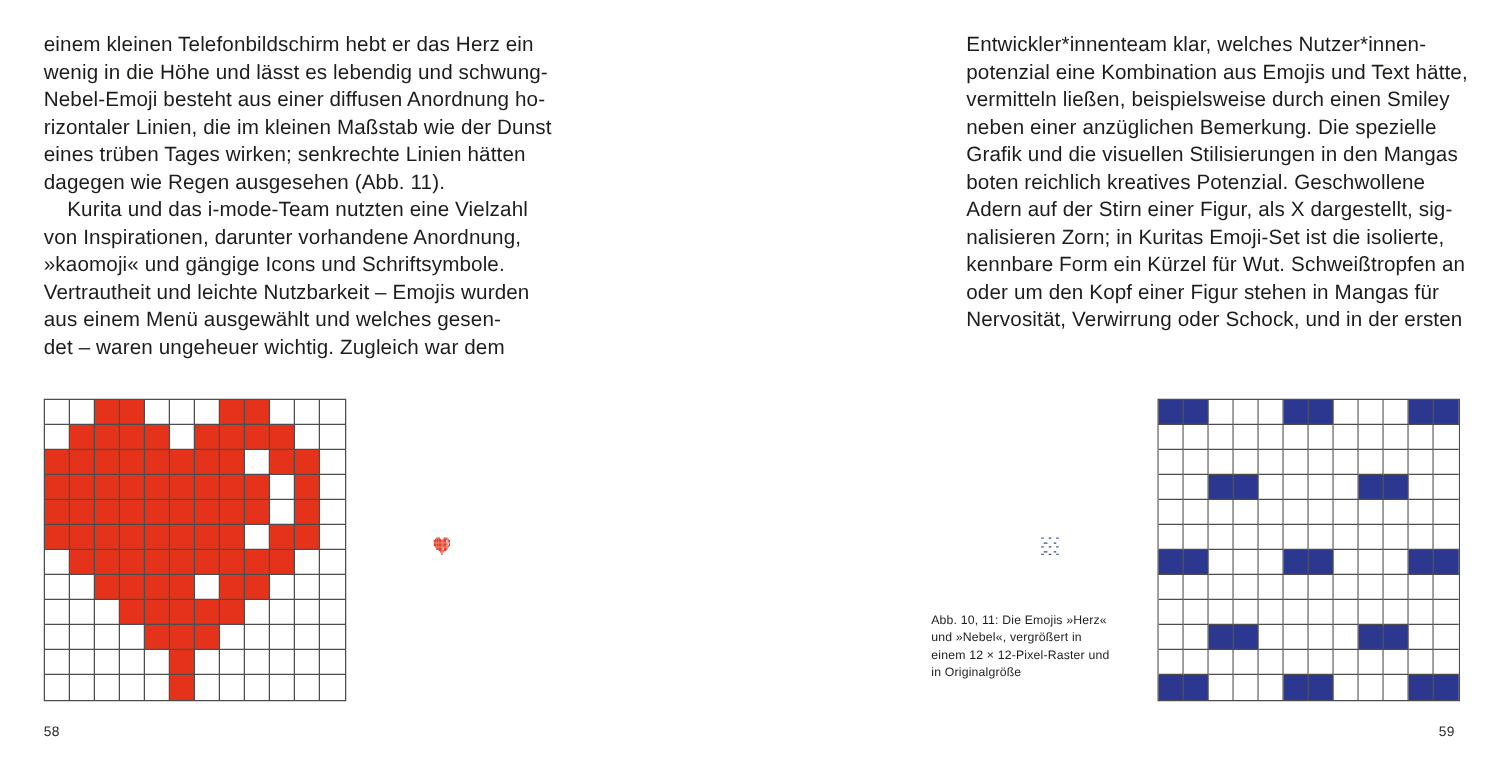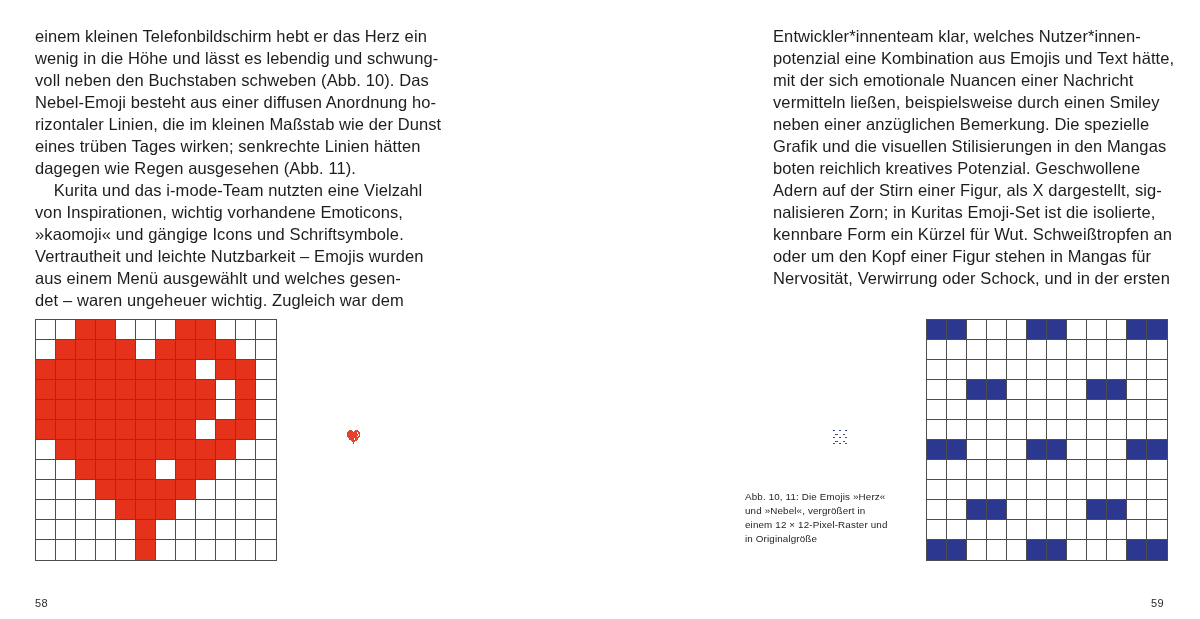--- a/index.html
+++ b/index.html
@@ -6,48 +6,47 @@
   .spread{
     position:relative;width:1200px;height:619px;background:#ffffff;
     font-family:"Liberation Sans",sans-serif;color:#1d1d1b;overflow:hidden;
   }
   .body-text{position:absolute;top:25px;font-size:16.5px;line-height:22px;letter-spacing:.1px;}
   .body-text .tline{white-space:pre;}
   .bt-left{left:35px;}
   .bt-right{left:773px;}
   .caption{position:absolute;left:745px;top:490px;font-size:9.8px;line-height:14px;letter-spacing:.15px;color:#1d1d1b;}
   .caption .tline{white-space:pre;}
-  .page-number{position:absolute;top:580px;font-size:11px;letter-spacing:.3px;color:#2a2a2a;margin-top:17px;}
+  .page-number{position:absolute;top:580px;font-size:11px;letter-spacing:.3px;color:#2a2a2a;}
   .pn-left{left:35px;}
   .pn-right{left:1151px;}
   .pixel-grid{position:absolute;display:grid;background:#ffffff;}
   .pixel-grid.large{grid-template-columns:repeat(12,20px);grid-auto-rows:20px;border:1px solid #4d4d4d;}
   .pixel-grid.large .cell{box-sizing:border-box;background:#ffffff;border-right:1px solid #4d4d4d;border-bottom:1px solid #4d4d4d;}
   .pixel-grid.large .cell:nth-child(12n){border-right:none;}
   .pixel-grid.large .cell:nth-child(n+133){border-bottom:none;}
   .pixel-grid.mini{grid-template-columns:repeat(12,1.2px);grid-auto-rows:1.2px;opacity:.92;}
   .pixel-grid.mini .cell{background:transparent;}
   .pixel-grid .cell.on{background:var(--px);}
 </style>
 </head>
 <body>
 
 <div class="spread">
 
   <div class="page-left">
     <div class="body-text bt-left">
         <div class="tline">einem kleinen Telefonbildschirm hebt er das Herz ein</div>
         <div class="tline">wenig in die Höhe und lässt es lebendig und schwung-</div>
-        <div class="tline">voll neben den Buchstaben schweben (Abb. 10). Das</div>
         <div class="tline">Nebel-Emoji besteht aus einer diffusen Anordnung ho-</div>
         <div class="tline">rizontaler Linien, die im kleinen Maßstab wie der Dunst</div>
         <div class="tline">eines trüben Tages wirken; senkrechte Linien hätten</div>
         <div class="tline">dagegen wie Regen ausgesehen (Abb. 11).</div>
         <div class="tline">    Kurita und das i-mode-Team nutzten eine Vielzahl</div>
-        <div class="tline">von Inspirationen, wichtig vorhandene Emoticons,</div>
+        <div class="tline">von Inspirationen, darunter vorhandene Anordnung,</div>
         <div class="tline">»kaomoji« und gängige Icons und Schriftsymbole.</div>
         <div class="tline">Vertrautheit und leichte Nutzbarkeit – Emojis wurden</div>
         <div class="tline">aus einem Menü ausgewählt und welches gesen-</div>
         <div class="tline">det – waren ungeheuer wichtig. Zugleich war dem</div>
       </div>
 
     <div class="pixel-grid large" style="left: 35px; top: 319px; --px: #e4331a;">
         <div class="cell"></div>
         <div class="cell"></div>
         <div class="cell on"></div>
@@ -341,21 +340,20 @@
         <div class="cell"></div>
       </div>
 
     <div class="page-number pn-left">58</div>
   </div>
 
   <div class="page-right">
     <div class="body-text bt-right">
         <div class="tline">Entwickler*innenteam klar, welches Nutzer*innen-</div>
         <div class="tline">potenzial eine Kombination aus Emojis und Text hätte,</div>
-        <div class="tline">mit der sich emotionale Nuancen einer Nachricht</div>
         <div class="tline">vermitteln ließen, beispielsweise durch einen Smiley</div>
         <div class="tline">neben einer anzüglichen Bemerkung. Die spezielle</div>
         <div class="tline">Grafik und die visuellen Stilisierungen in den Mangas</div>
         <div class="tline">boten reichlich kreatives Potenzial. Geschwollene</div>
         <div class="tline">Adern auf der Stirn einer Figur, als X dargestellt, sig-</div>
         <div class="tline">nalisieren Zorn; in Kuritas Emoji-Set ist die isolierte,</div>
         <div class="tline">kennbare Form ein Kürzel für Wut. Schweißtropfen an</div>
         <div class="tline">oder um den Kopf einer Figur stehen in Mangas für</div>
         <div class="tline">Nervosität, Verwirrung oder Schock, und in der ersten</div>
       </div>

